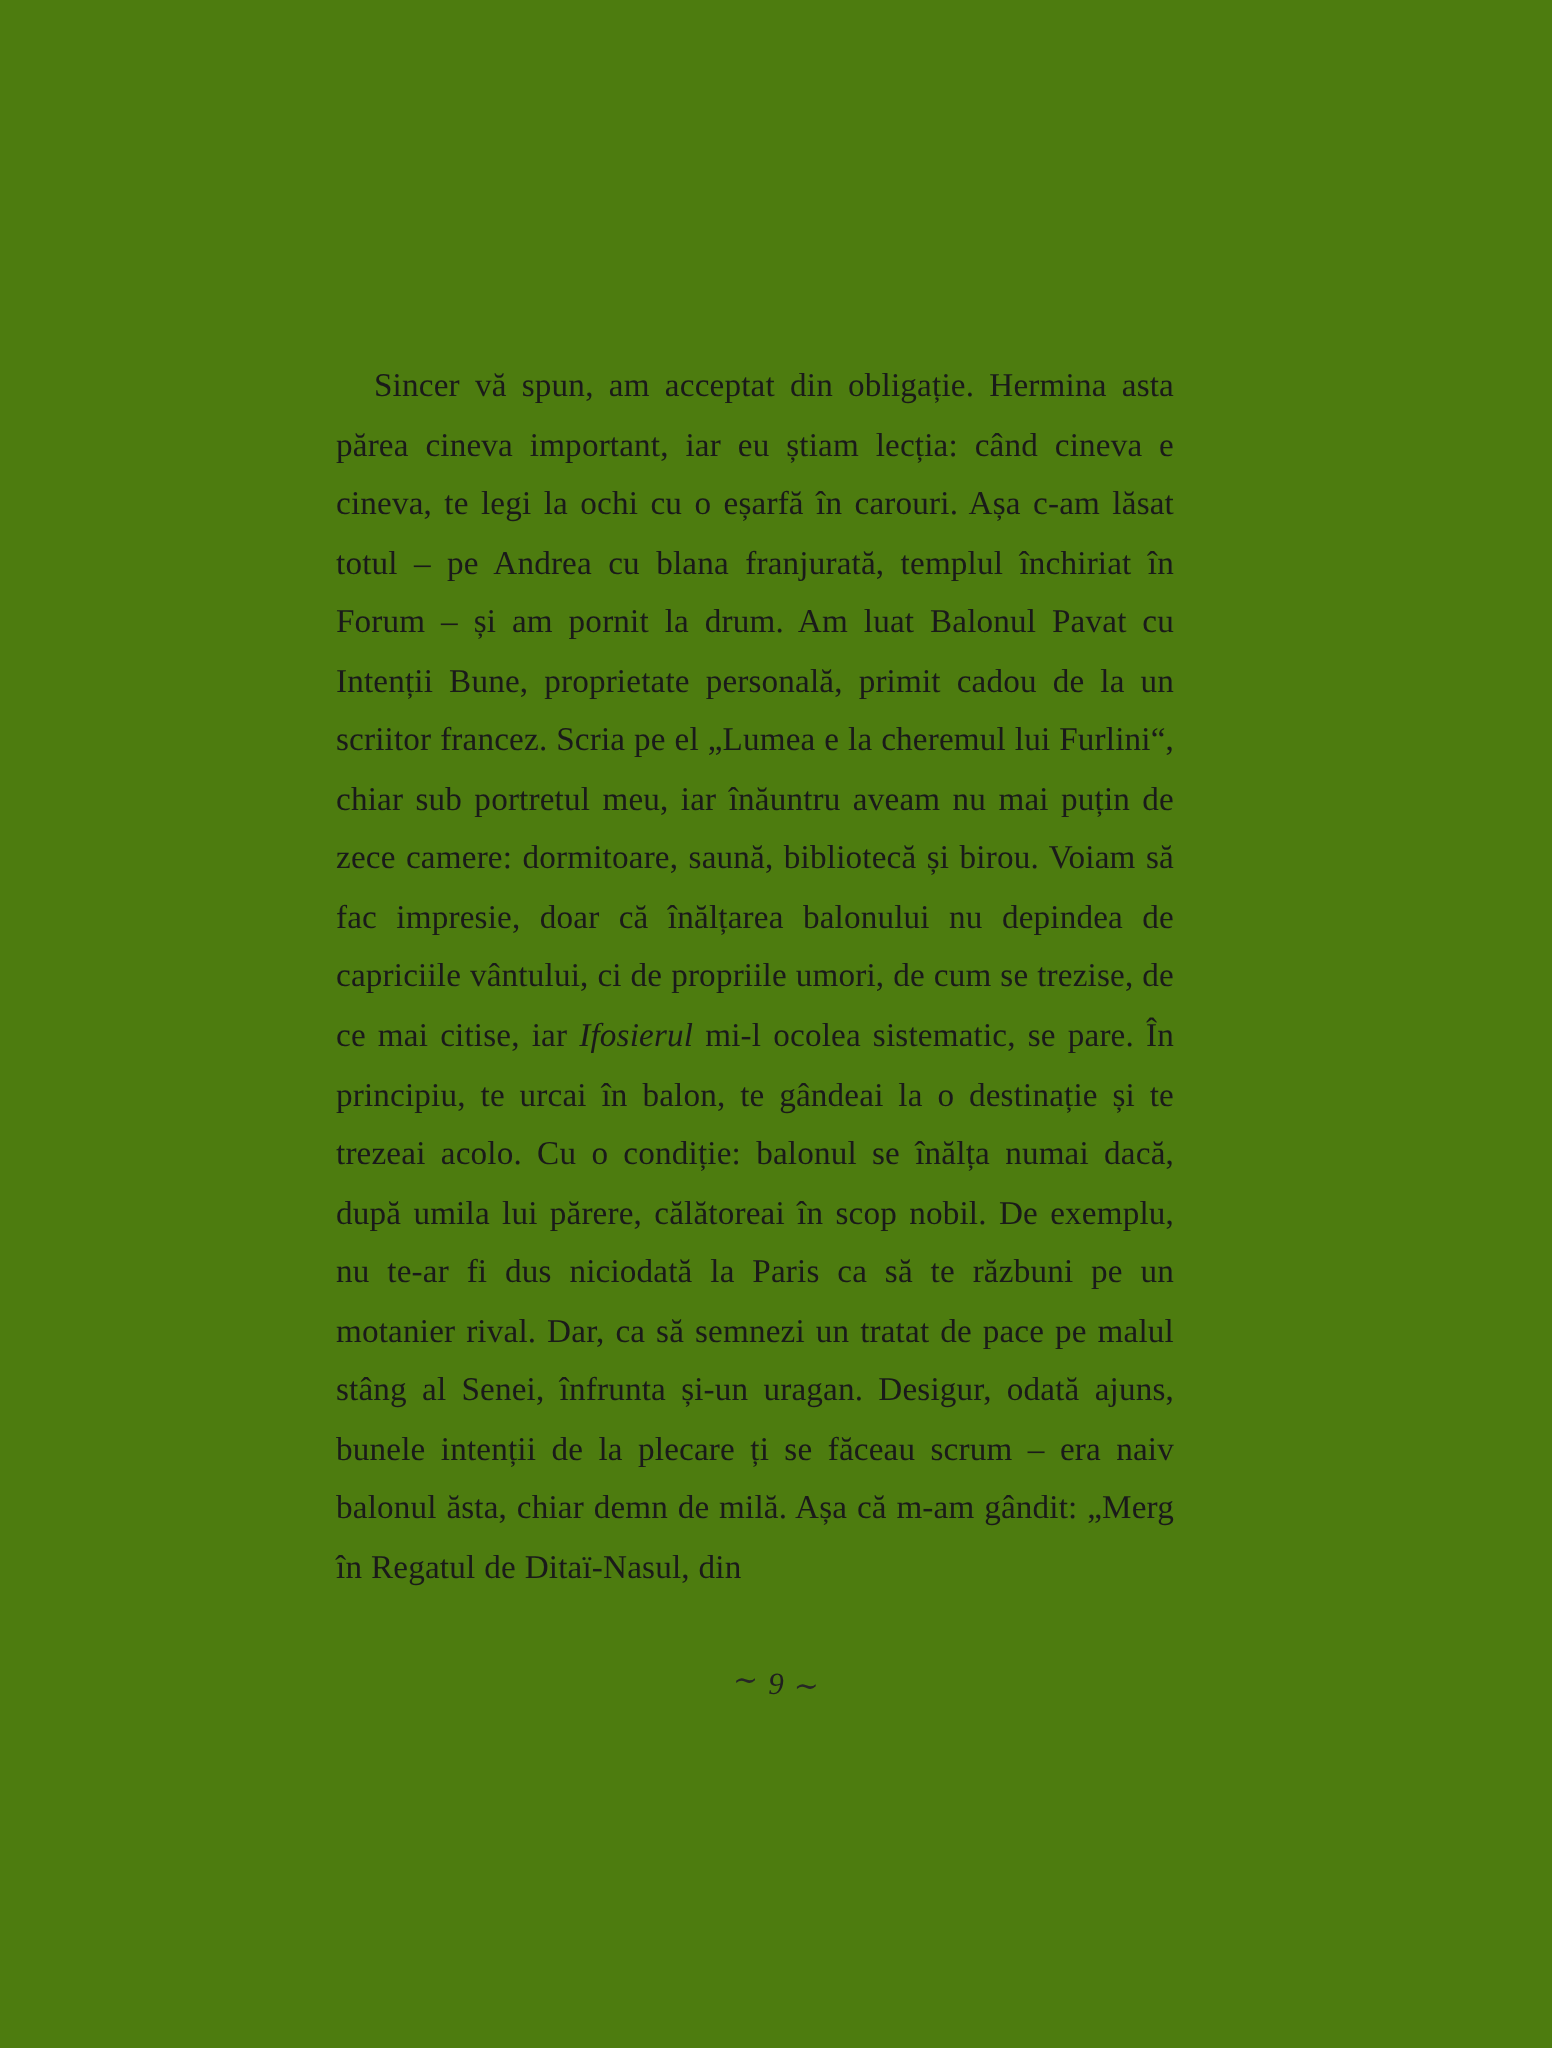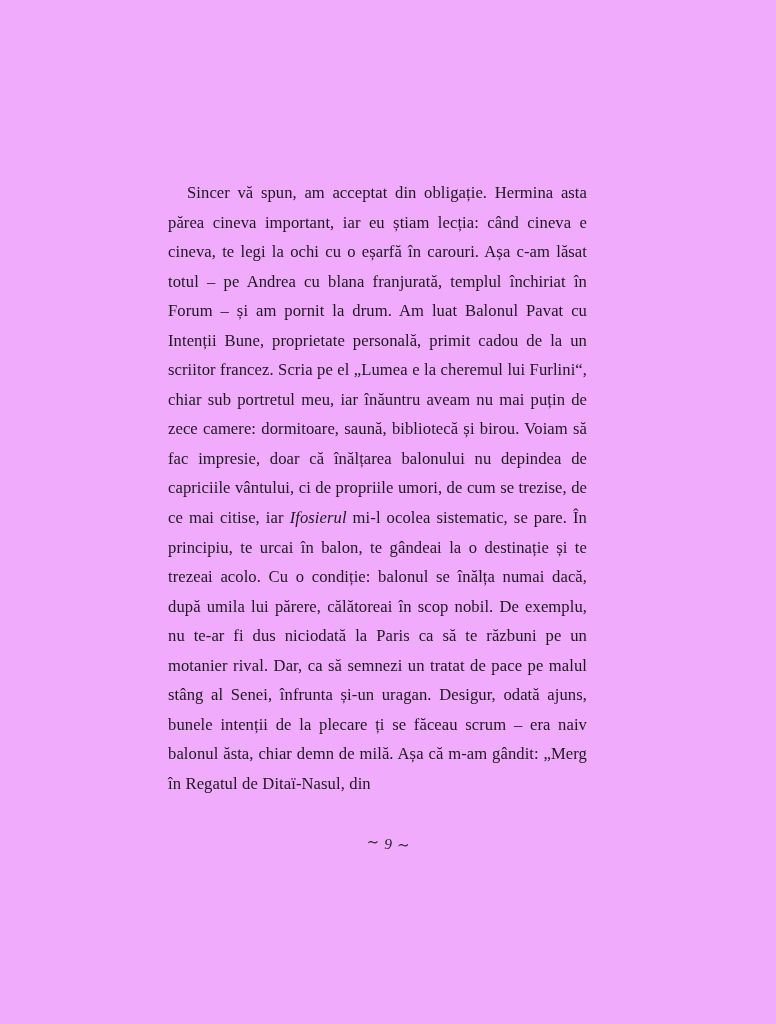--- a/index.html
+++ b/index.html
@@ -13,21 +13,21 @@
     height: 1024px;
     overflow: hidden;
     font-family: "Liberation Serif", "DejaVu Serif", serif;
     color: #1a1a1a;
     -webkit-font-smoothing: antialiased;
   }
   .page {
     position: relative;
     width: 776px;
     height: 1024px;
-    background: #f0abfc;
+    background: #4d7c0f;
     box-sizing: border-box;
   }
   .text-column {
     position: absolute;
     left: 168px;
     top: 178px;
     width: 419px;
   }
   .body-paragraph {
     margin: 0;

